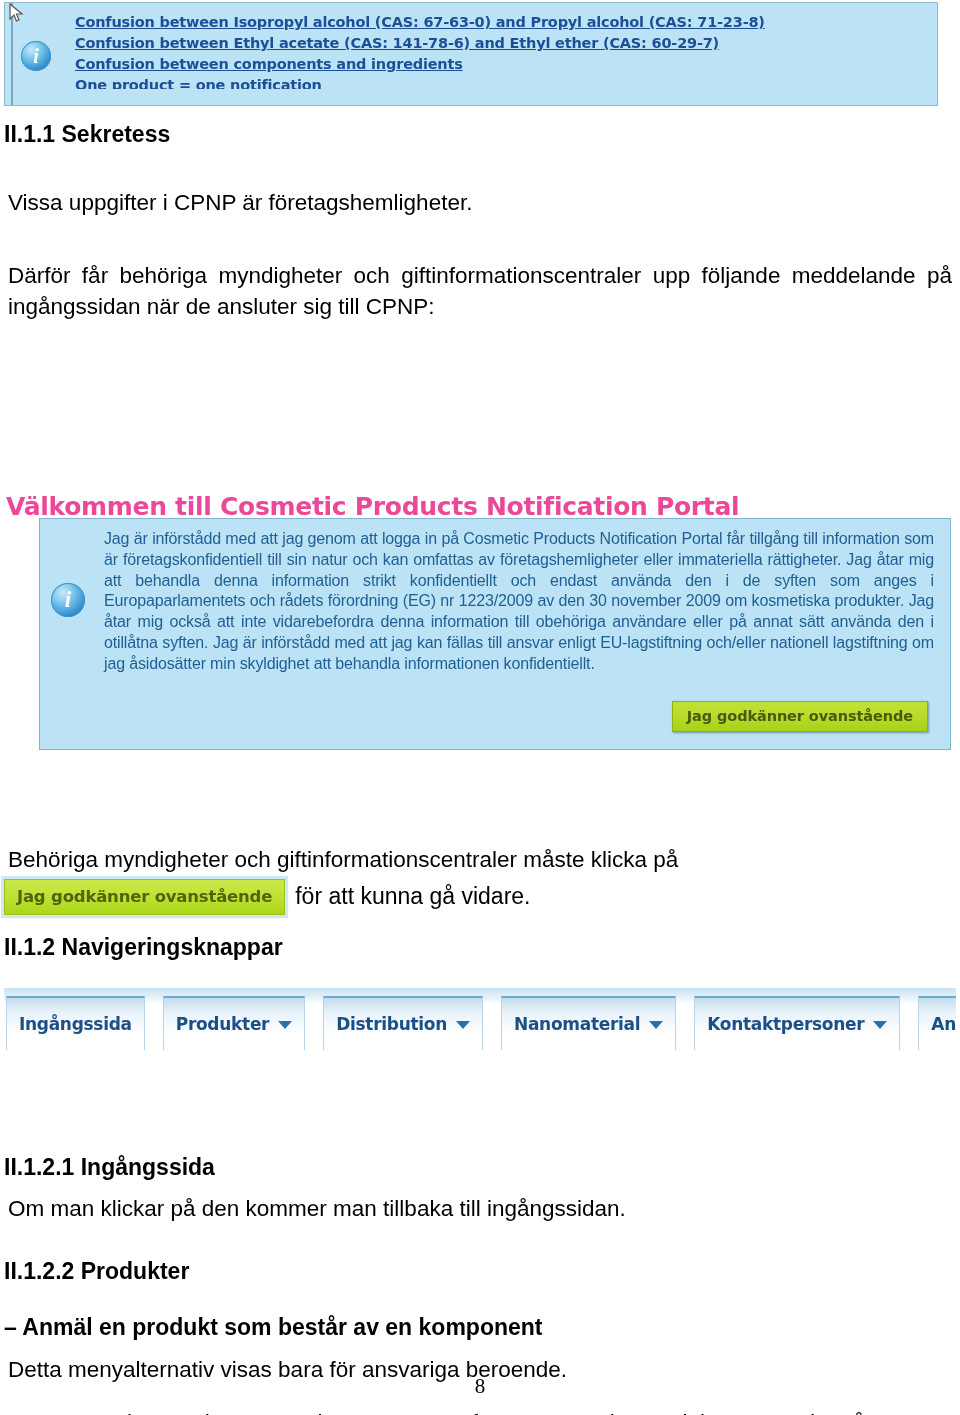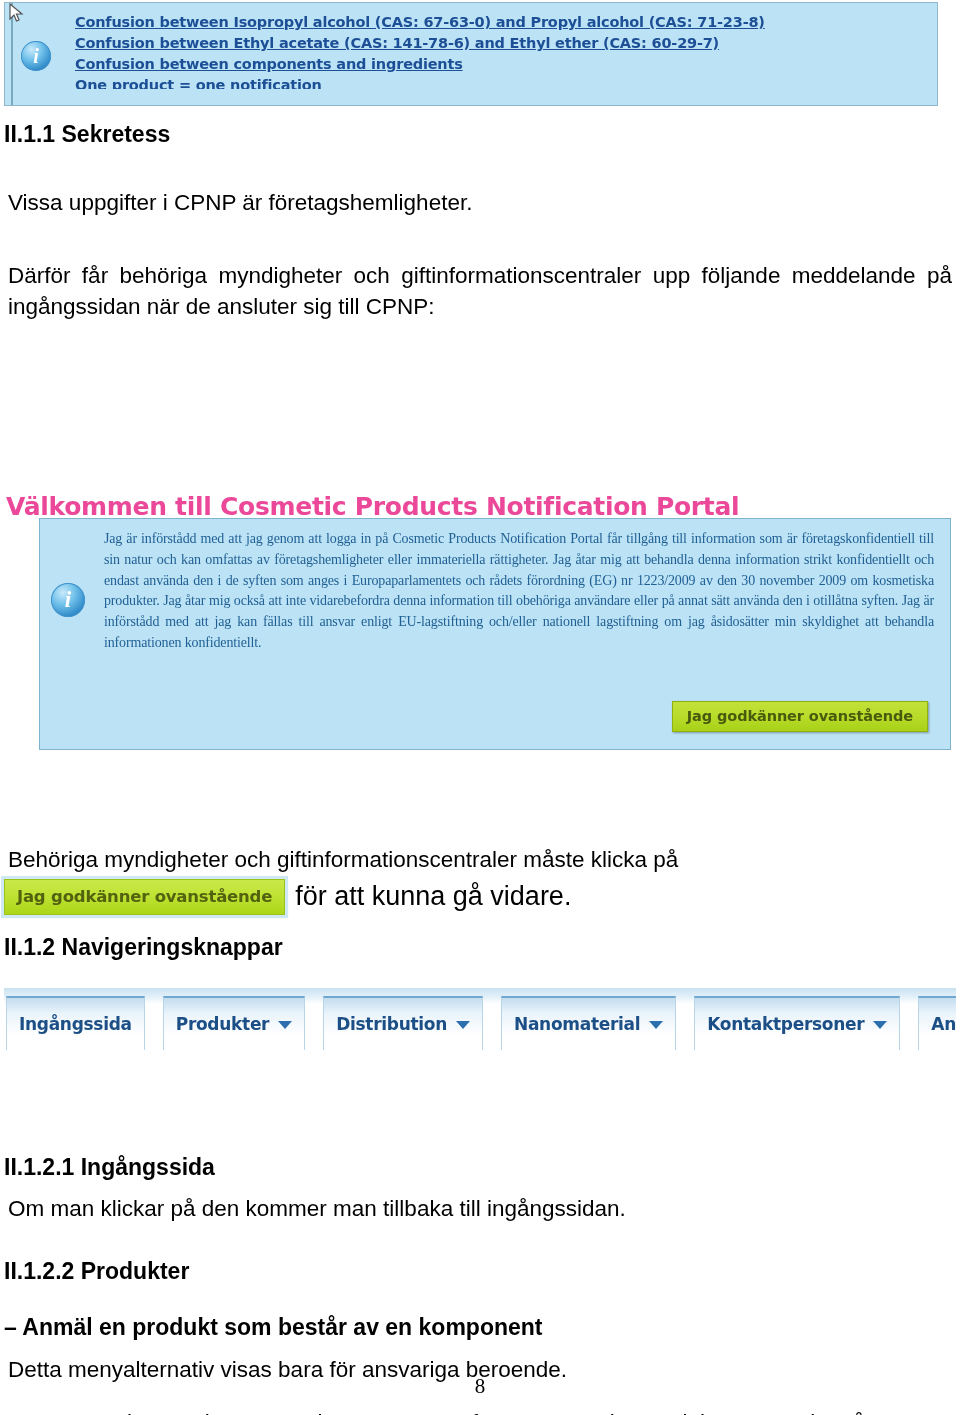--- a/index.html
+++ b/index.html
@@ -159,22 +159,22 @@
     width: 34px;
     height: 34px;
     font-size: 23px;
   }
   .consent-text {
     position: absolute;
     left: 64px;
     top: 10px;
     width: 830px;
     color: #1f5f93;
-    font-family: Liberation Serif, serif;
-    font-size: 14px;
+    font-family: Liberation Sans, sans-serif;
+    font-size: 16px;
     line-height: 20.8px;
     text-align: justify;
     text-align-last: left;
     letter-spacing: -0.15px;
   }
   .approve-btn-inner {
     position: absolute;
     right: 22px;
     bottom: 17px;
     background: linear-gradient(to bottom, #c3e038 0%, #b9dd2c 45%, #a8d117 100%);
@@ -203,21 +203,21 @@
     white-space: nowrap;
     letter-spacing: -0.2px;
     margin-right: 10px;
   }
   .btn-line {
     display: flex;
     align-items: center;
     margin-top: 4px;
   }
   .btn-line .tail {
-    font-size: 27px;
+    font-size: 23px;
     color: #000;
   }
 
   
   .shot-tabs {
     position: absolute;
     left: 0px;
     top: 868px;
     width: 952px;
     height: 76px;

